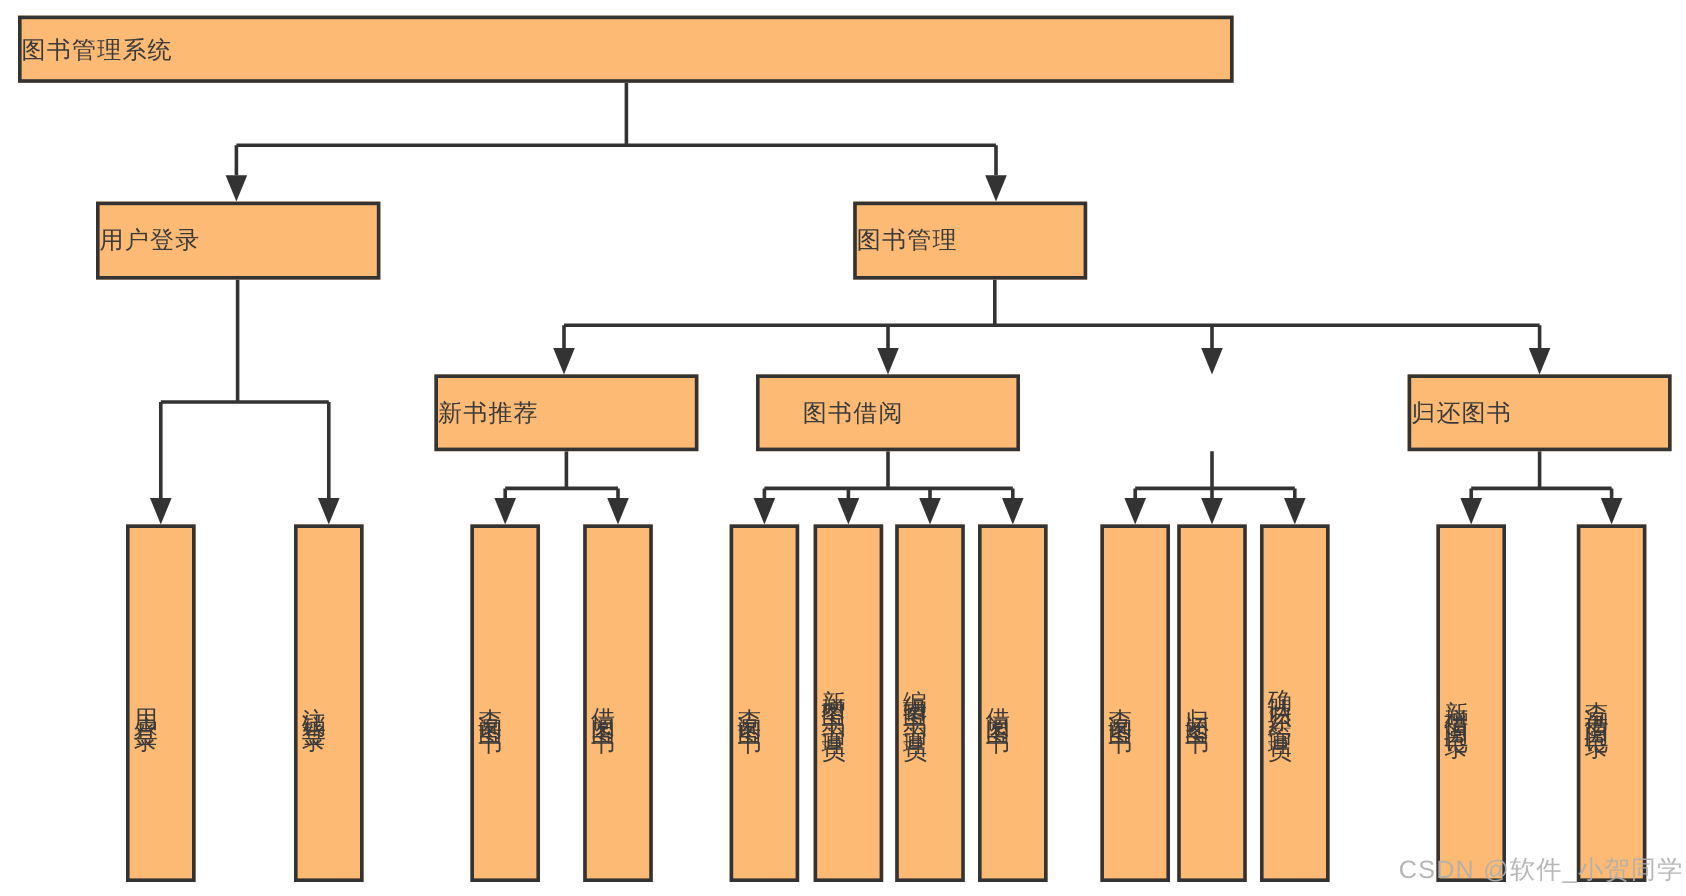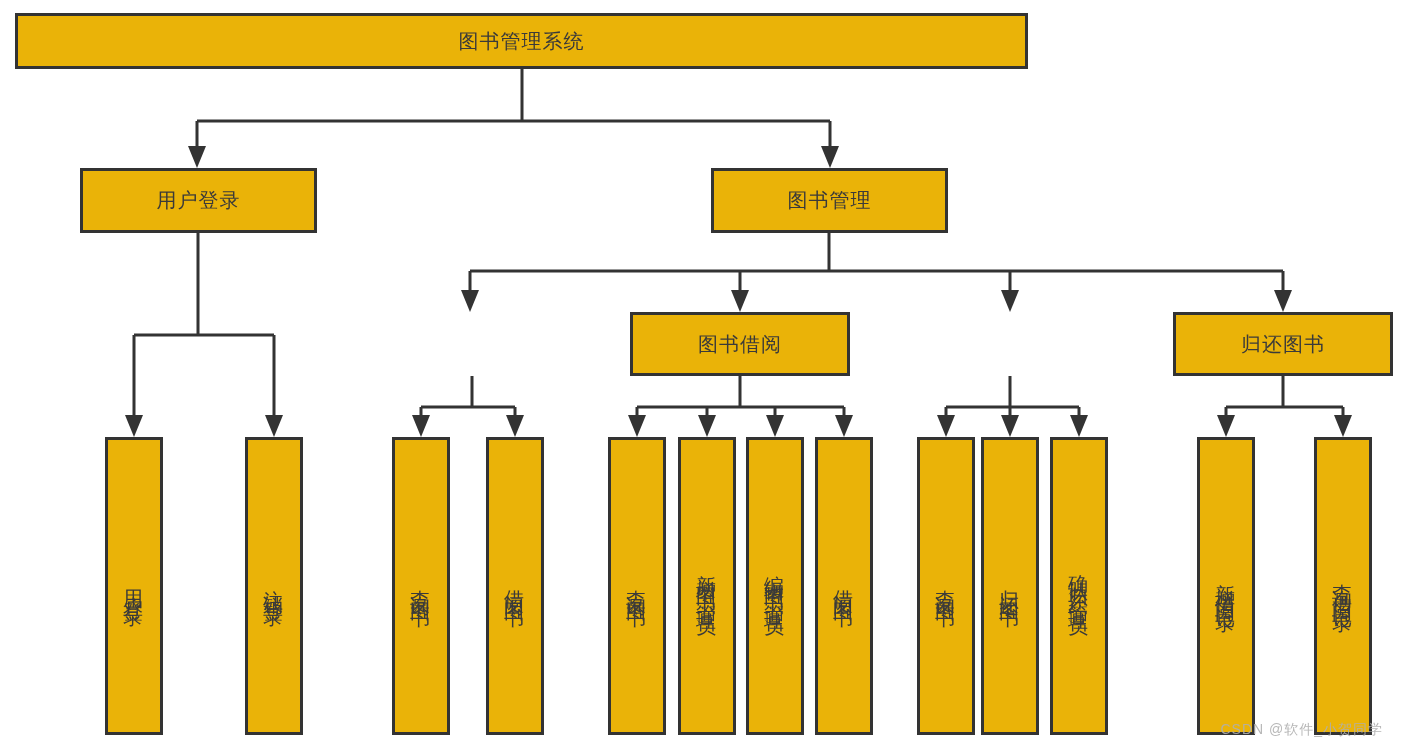--- a/index.html
+++ b/index.html
@@ -17,35 +17,34 @@
   }
   svg.wires {
     position: absolute;
     left: 0; top: 0;
     width: 1405px; height: 747px;
     z-index: 1;
   }
   .node {
     position: absolute;
     box-sizing: border-box;
-    background: #eab308;
+    background: #fdba74;
     border: 3px solid #333333;
     display: flex;
     align-items: center;
-    justify-content: center;
     color: #3a3a3a;
     z-index: 2;
   }
   .hbox { font-size: 20px; letter-spacing: 1px; }
   .root-box  { left: 15px;  top: 13px;  width: 1013px; height: 56px; }
   .l2-a      { left: 80px;  top: 168px; width: 237px;  height: 65px; }
-  .l2-b      { left: 711px; top: 168px; width: 237px;  height: 65px; }
+  .l2-b      { left: 711px; top: 168px; width: 195px;  height: 65px; }
   .l3        { top: 312px;  height: 64px; width: 220px; }
   .l3-1 { left: 362px; }
-  .l3-2 { left: 630px; }
+  .l3-2 { left: 630px; padding-left: 36px; }
   .l3-3 { left: 900px; }
   .l3-4 { left: 1173px; }
   .leaf {
     top: 437px;
     height: 298px;
     width: 58px;
   }
   .leaf .vtext {
     writing-mode: vertical-rl;
     text-orientation: mixed;
@@ -62,23 +61,23 @@
   .leaf-6  { left: 678px; }
   .leaf-7  { left: 746px; }
   .leaf-8  { left: 815px; }
   .leaf-9  { left: 917px; }
   .leaf-10 { left: 981px; }
   .leaf-11 { left: 1050px; }
   .leaf-12 { left: 1197px; }
   .leaf-13 { left: 1314px; }
   .watermark {
     position: absolute;
-    right: 22px;
+    right: 2px;
     bottom: 8px;
-    font-size: 14px;
+    font-size: 21px;
     color: rgba(175,175,175,0.9);
     z-index: 3;
     letter-spacing: 1px;
   }
   .wires path {
     stroke: #333333;
     stroke-width: 3;
     fill: none;
   }
   .wires polygon {
@@ -145,20 +144,23 @@
     <span>图书管理系统</span>
   </div>
 
   <div class="node hbox l2-a">
     <span>用户登录</span>
   </div>
   <div class="node hbox l2-b">
     <span>图书管理</span>
   </div>
 
+  <div class="node hbox l3 l3-1">
+    <span>新书推荐</span>
+  </div>
   <div class="node hbox l3 l3-2">
     <span>图书借阅</span>
   </div>
   <div class="node hbox l3 l3-4">
     <span>归还图书</span>
   </div>
 
   <div class="node leaf leaf-1">
     <span class="vtext">用户登录</span>
   </div>

